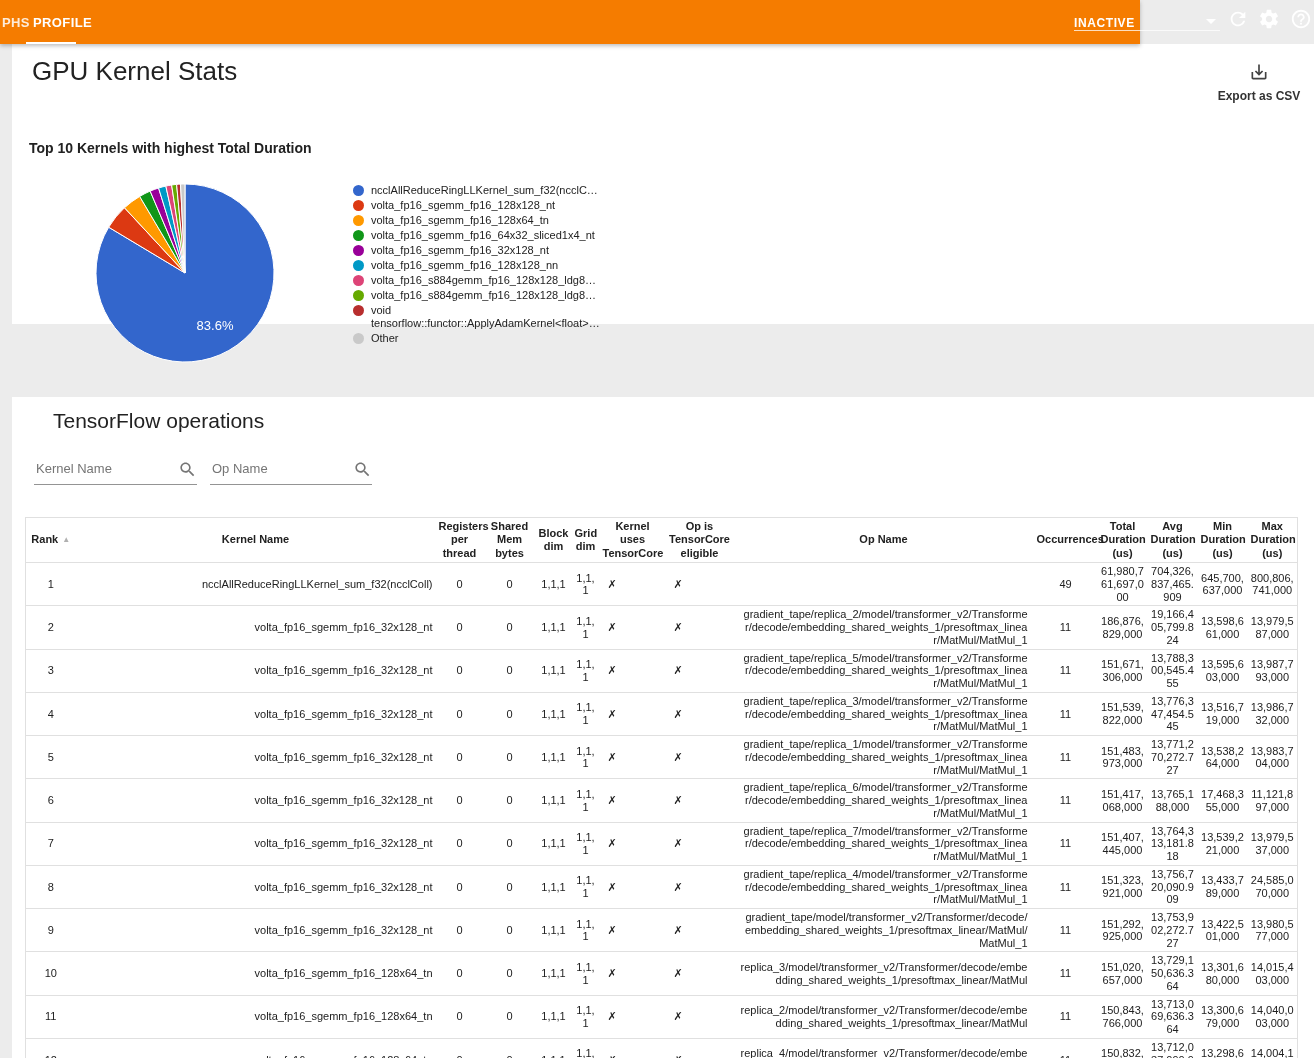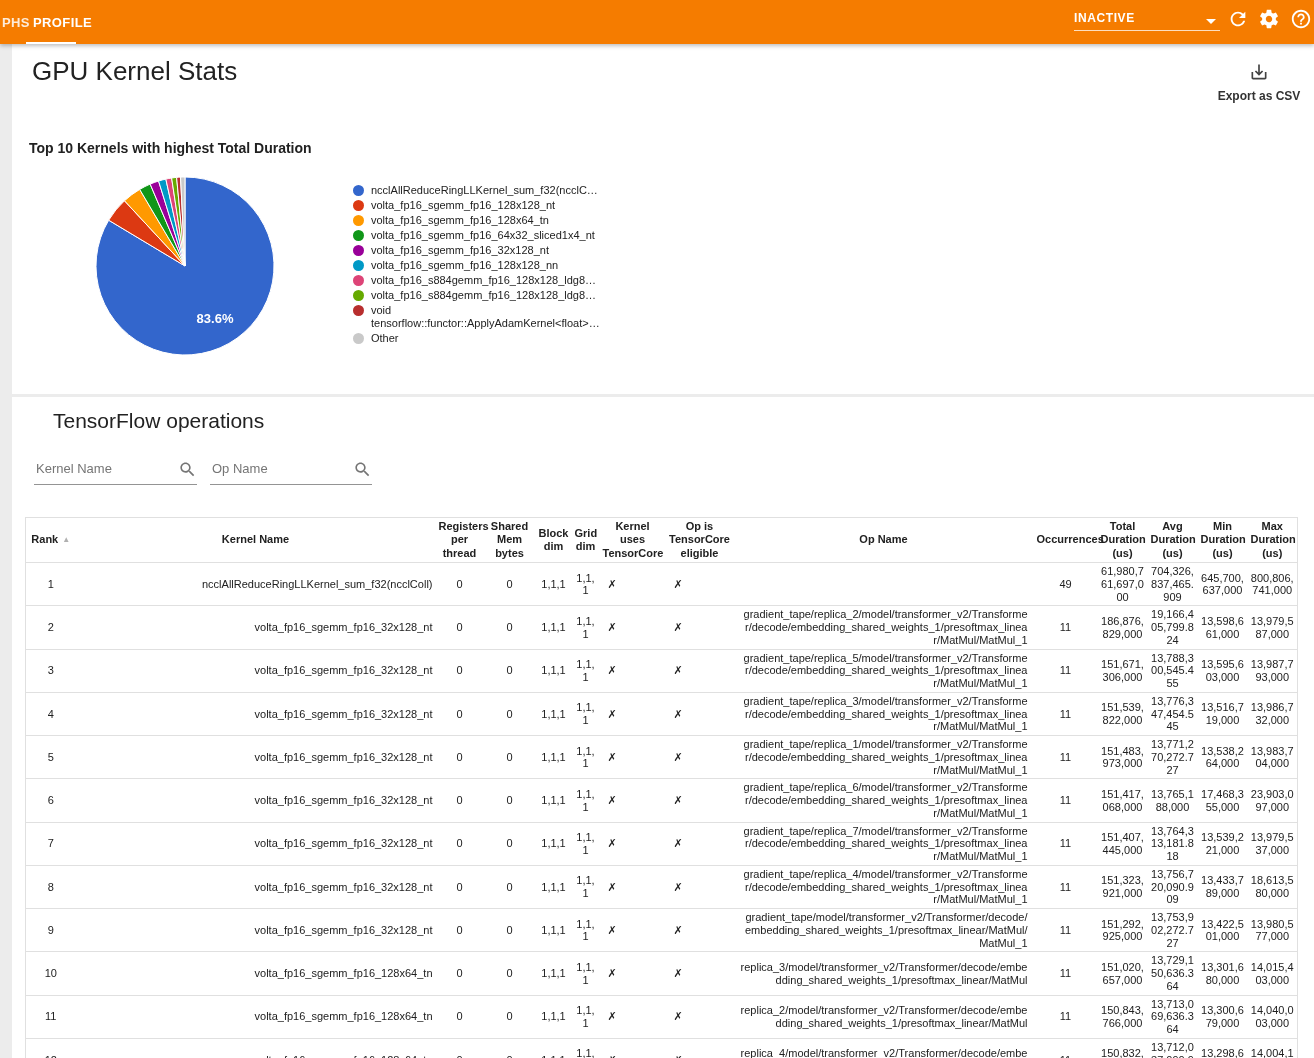--- a/index.html
+++ b/index.html
@@ -3,48 +3,48 @@
 <meta charset="utf-8">
 <style>
   * { margin:0; padding:0; box-sizing:border-box; }
   html,body { width:1314px; height:1058px; }
   body {
     position:relative; overflow:hidden;
     font-family:"Liberation Sans","DejaVu Sans",sans-serif;
     background:#ececec; color:#212121;
   }
   
-  .toolbar{position:absolute;left:0;top:0;width:1314px;height:44px;background:#f57c00;
+  .toolbar{position:absolute;left:0;top:0;width:1140px;height:44px;background:#f57c00;
     box-shadow:0 2px 4px rgba(0,0,0,.25);z-index:5;}
   .tab{position:absolute;top:0;height:44px;display:flex;align-items:center;
     color:#fff;font-size:13px;font-weight:bold;letter-spacing:.4px;cursor:pointer;}
   .tab-partial{left:2px;opacity:.85;}
   .tab-profile{left:33px;}
   .tab-underline{position:absolute;left:26px;bottom:0;width:50px;height:2px;background:#fff;}
   .run-select{position:absolute;left:1074px;top:11px;width:146px;height:20px;color:#fff;
     font-size:12px;font-weight:bold;letter-spacing:.6px;border-bottom:1px solid rgba(255,255,255,.75);
-    display:flex;align-items:flex-start;cursor:pointer;}
+    display:flex;align-items:flex-end;cursor:pointer;}
   .caret{position:absolute;right:4px;top:8px;width:0;height:0;
     border-left:5px solid transparent;border-right:5px solid transparent;border-top:5px solid #fff;}
   .tb-icon{position:absolute;top:8px;width:22px;height:22px;cursor:pointer;}
   .tb-icon svg{width:22px;height:22px;display:block;}
   .icon-refresh{left:1227px;}
   .icon-gear{left:1258px;}
   .icon-help{left:1290px;}
   
   .card{position:absolute;left:12px;width:1302px;background:#fff;}
-  .card1{top:44px;height:350px;}
+  .card1{top:44px;height:280px;}
   .card2{top:397px;height:673px;}
   
   .ks-title{position:absolute;left:20px;top:12px;font-size:26px;font-weight:400;color:#222;}
   .export{position:absolute;left:1185px;top:18px;width:124px;text-align:center;cursor:pointer;color:#424242;}
   .export svg{width:20px;height:20px;display:inline-block;}
   .export-label{font-size:12px;font-weight:bold;margin-top:3px;color:#333;}
   .chart-heading{position:absolute;left:17px;top:96px;font-size:14px;font-weight:bold;color:#212121;}
-  .pie-wrap{position:absolute;left:83px;top:132px;width:180px;height:180px;font-weight:bold;}
+  .pie-wrap{position:absolute;left:83px;top:139px;width:180px;height:180px;}
   .pie-label{font-size:13px;fill:#ffffff;text-anchor:middle;}
   .legend{position:absolute;left:341px;top:140px;width:200px;list-style:none;}
   .legend li{display:flex;align-items:flex-start;margin-bottom:2px;font-size:11px;line-height:13px;color:#222;}
   .legend .swatch{flex:none;width:11px;height:11px;border-radius:50%;margin:1px 7px 0 0;}
   
   .ops-title{position:absolute;left:17px;top:12px;font-size:21px;font-weight:400;color:#222;margin-left:24px;}
   .filter{position:absolute;top:60px;height:30px;}
   .filter-kernel{left:22px;width:163px;}
   .filter-op{left:198px;width:162px;}
   .filter input{width:100%;height:28px;border:none;border-bottom:1px solid #949494;outline:none;
@@ -313,21 +313,21 @@
           <td>0</td>
           <td>1,1,1</td>
           <td class="c-break">1,1,1</td>
           <td class="c-tc">✗</td>
           <td class="c-tc">✗</td>
           <td class="c-left c-break c-op">gradient_tape/replica_6/model/transformer_v2/Transformer/decode/embedding_shared_weights_1/presoftmax_linear/MatMul/MatMul_1</td>
           <td>11</td>
           <td class="c-break">151,417,068,000</td>
           <td class="c-break">13,765,188,000</td>
           <td class="c-break">17,468,355,000</td>
-          <td class="c-break">23,903,097,000</td>
+          <td class="c-break">11,121,897,000</td>
         </tr>
         <tr>
           <td>7</td>
           <td class="c-left c-kernel">volta_fp16_sgemm_fp16_32x128_nt</td>
           <td>0</td>
           <td>0</td>
           <td>1,1,1</td>
           <td class="c-break">1,1,1</td>
           <td class="c-tc">✗</td>
           <td class="c-tc">✗</td>
@@ -345,21 +345,21 @@
           <td>0</td>
           <td>1,1,1</td>
           <td class="c-break">1,1,1</td>
           <td class="c-tc">✗</td>
           <td class="c-tc">✗</td>
           <td class="c-left c-break c-op">gradient_tape/replica_4/model/transformer_v2/Transformer/decode/embedding_shared_weights_1/presoftmax_linear/MatMul/MatMul_1</td>
           <td>11</td>
           <td class="c-break">151,323,921,000</td>
           <td class="c-break">13,756,720,090.909</td>
           <td class="c-break">13,433,789,000</td>
-          <td class="c-break">18,613,580,000</td>
+          <td class="c-break">24,585,070,000</td>
         </tr>
         <tr>
           <td>9</td>
           <td class="c-left c-kernel">volta_fp16_sgemm_fp16_32x128_nt</td>
           <td>0</td>
           <td>0</td>
           <td>1,1,1</td>
           <td class="c-break">1,1,1</td>
           <td class="c-tc">✗</td>
           <td class="c-tc">✗</td>

